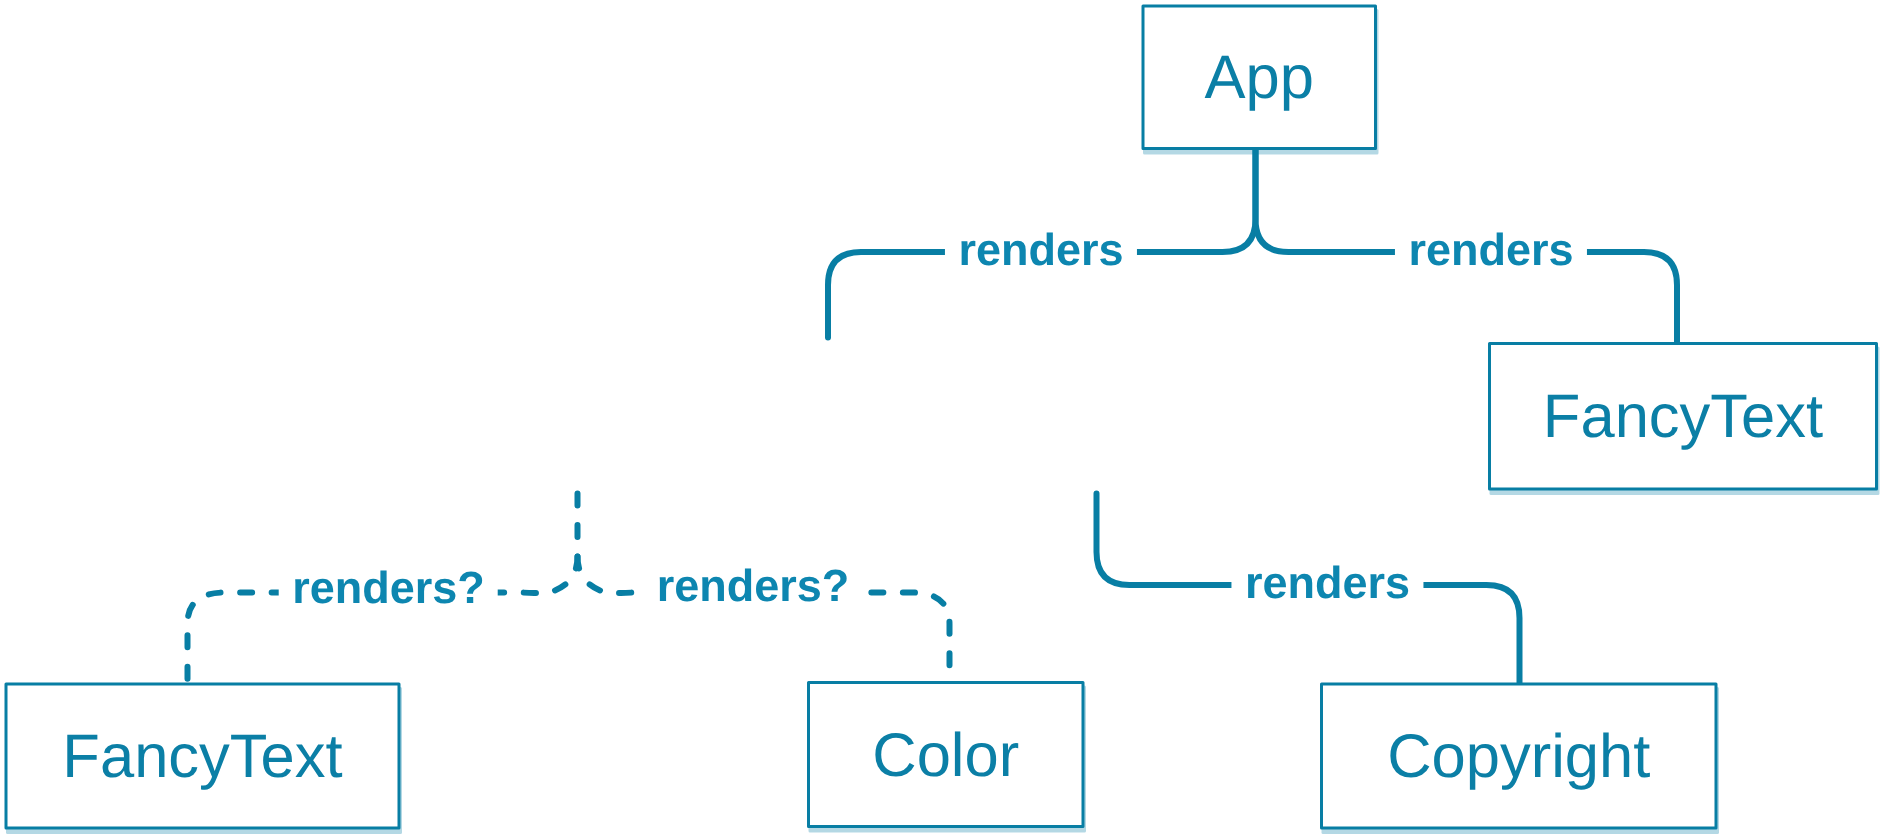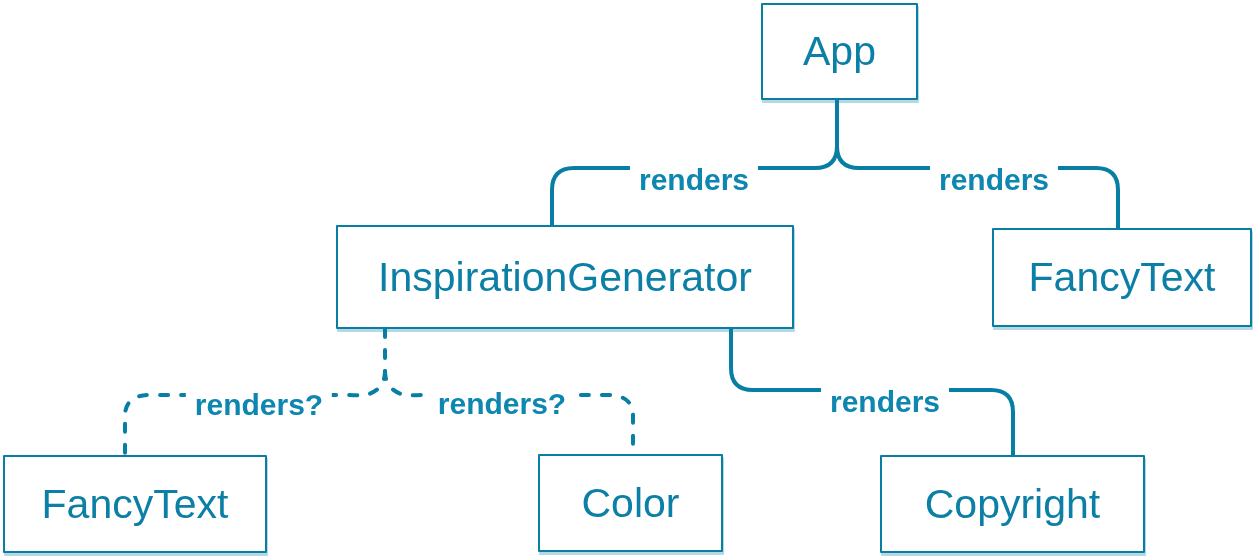--- a/index.html
+++ b/index.html
@@ -27,21 +27,20 @@
   .edge-label {
     position: absolute;
     transform: translate(-50%, -50%);
     background: var(--background, #ffffff);
     color: var(--edge_label_text, #0d86b0);
     font-size: 30px;
     font-weight: 700;
     line-height: 1.15;
     padding: 0 9px;
     white-space: nowrap;
-    margin-top: 12px;
   }
   .node {
     position: absolute;
     box-sizing: border-box;
     background: var(--node_background, #ffffff);
     border: 2.5px solid var(--node_border, #087ea4);
     border-radius: 1px;
     box-shadow: 1px 3px 0 var(--node_shadow, rgba(8,126,164,0.3));
     display: flex;
     align-items: center;
@@ -75,23 +74,20 @@
   <div class="edge-label" style="left:259px; top:393px;">renders?</div>
 
   <div class="edge-label" style="left:502px; top:392px;">renders?</div>
 
   <div class="edge-label" style="left:885px; top:390px;">renders</div>
 
   <div class="node" style="left:761px; top:3px; width:157px; height:97px;">
     <span class="node-label">App</span>
   </div>
 
-  <div class="node" style="left:336px; top:225px; width:458px; height:104px;">
-    <span class="node-label">InspirationGenerator</span>
-  </div>
 
   <div class="node" style="left:992px; top:228px; width:260px; height:99px;">
     <span class="node-label">FancyText</span>
   </div>
 
   <div class="node" style="left:3px; top:455px; width:264px; height:98px;">
     <span class="node-label">FancyText</span>
   </div>
 
   <div class="node" style="left:880px; top:455px; width:265px; height:98px;">

